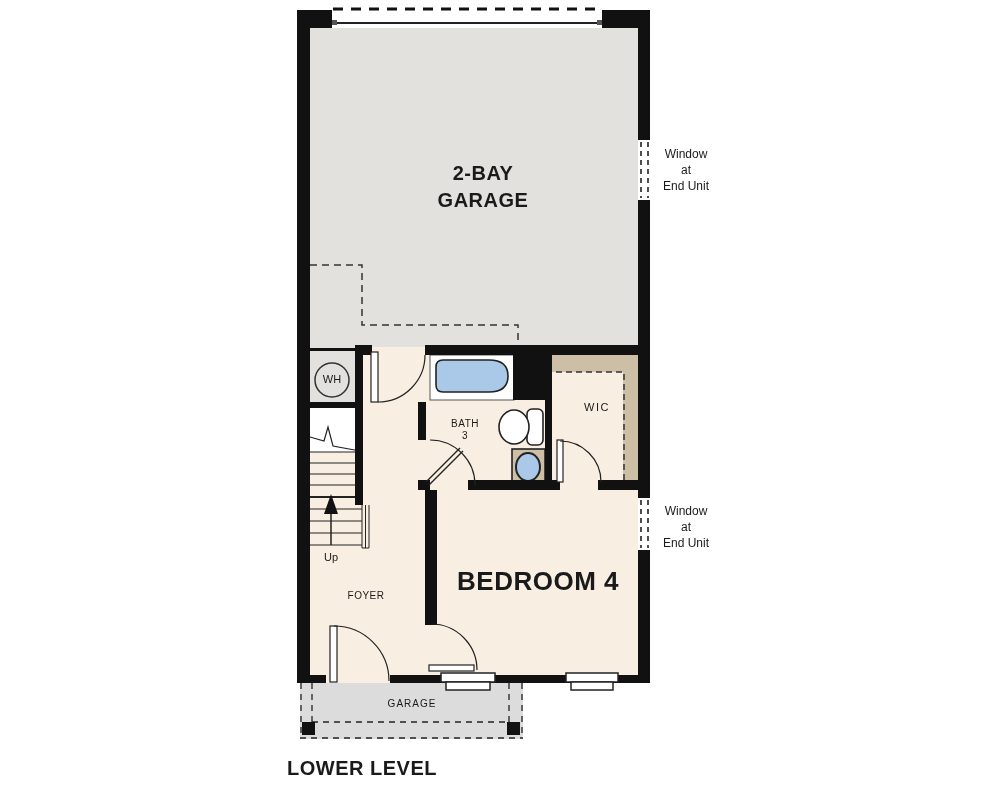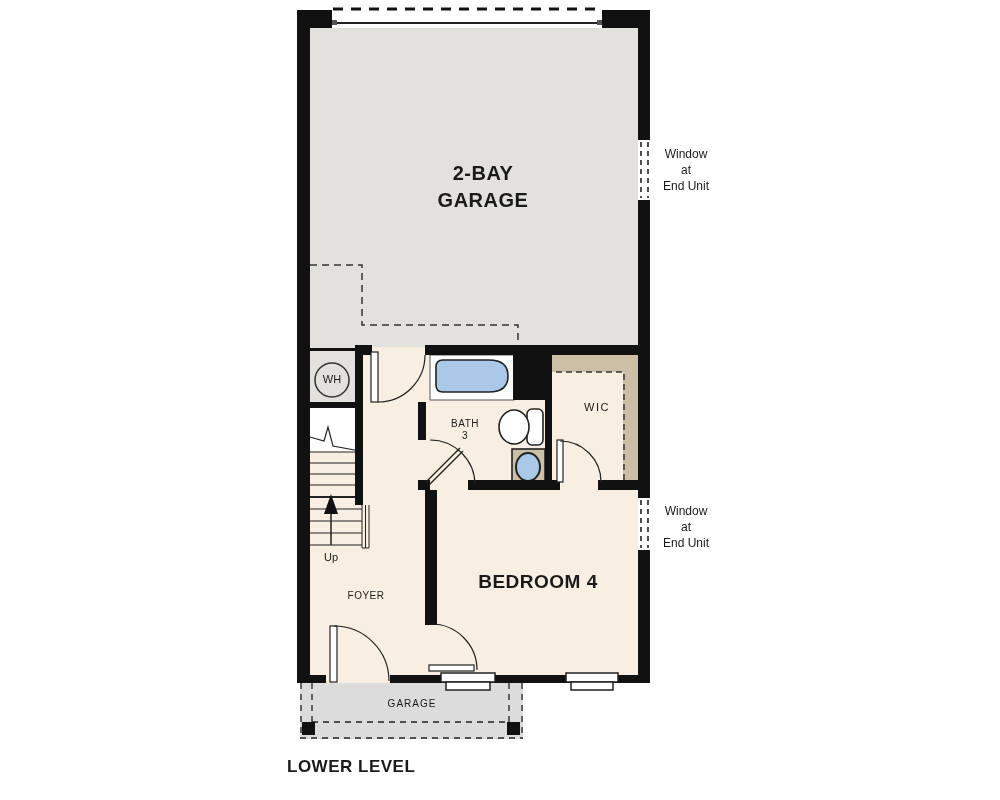--- a/index.html
+++ b/index.html
@@ -8,21 +8,21 @@
     font-family:"Liberation Sans","DejaVu Sans",sans-serif;color:#1a1a1a;
   }
   #plan-svg{position:absolute;left:0;top:0;}
   .lbl{position:absolute;transform:translate(-50%,-50%);text-align:center;white-space:nowrap;line-height:1.25;}
   .lbl span{display:block;}
   .room-big{font-size:20px;font-weight:bold;letter-spacing:.5px;line-height:1.35;}
   .room-med{font-size:10px;font-weight:normal;letter-spacing:.5px;line-height:1.15;}
   .room-sm{font-size:11px;font-weight:normal;}
   .wic{font-size:11px;letter-spacing:1.5px;}
   .anno{font-size:12px;line-height:1.35;}
-  .title{position:absolute;font-size:17px;font-weight:bold;letter-spacing:.5px;transform:none;}
+  .title{position:absolute;font-size:20px;font-weight:bold;letter-spacing:.5px;transform:none;}
 </style>
 </head>
 <body>
 
 <div id="stage">
 
 <svg id="plan-svg" width="1000" height="800" viewBox="0 0 1000 800">
 
   <rect x="310" y="24" width="328" height="323" style="fill:var(--garage)"></rect>
   <rect x="310" y="347" width="328" height="328" style="fill:var(--floor)"></rect>
@@ -144,19 +144,19 @@
   <span>BATH</span>
   <span>3</span>
 </div>
 
 <div class="lbl wic" style="left:597px;top:408px;">WIC</div>
 
 <div class="lbl room-sm" style="left:331px;top:558px;">Up</div>
 
 <div class="lbl room-med" style="left:366px;top:596px;">FOYER</div>
 
-<div class="lbl room-big" style="left:538px;top:582px;font-size:19px;">BEDROOM 4</div>
+<div class="lbl room-big" style="left:538px;top:582px;font-size:26px;">BEDROOM 4</div>
 
 <div class="lbl room-med" style="left:412px;top:704px;letter-spacing:1px;">GARAGE</div>
 
 <div class="title" style="left:287px;top:757px;">LOWER LEVEL</div>
 
 </div>
 
 </body></html>

